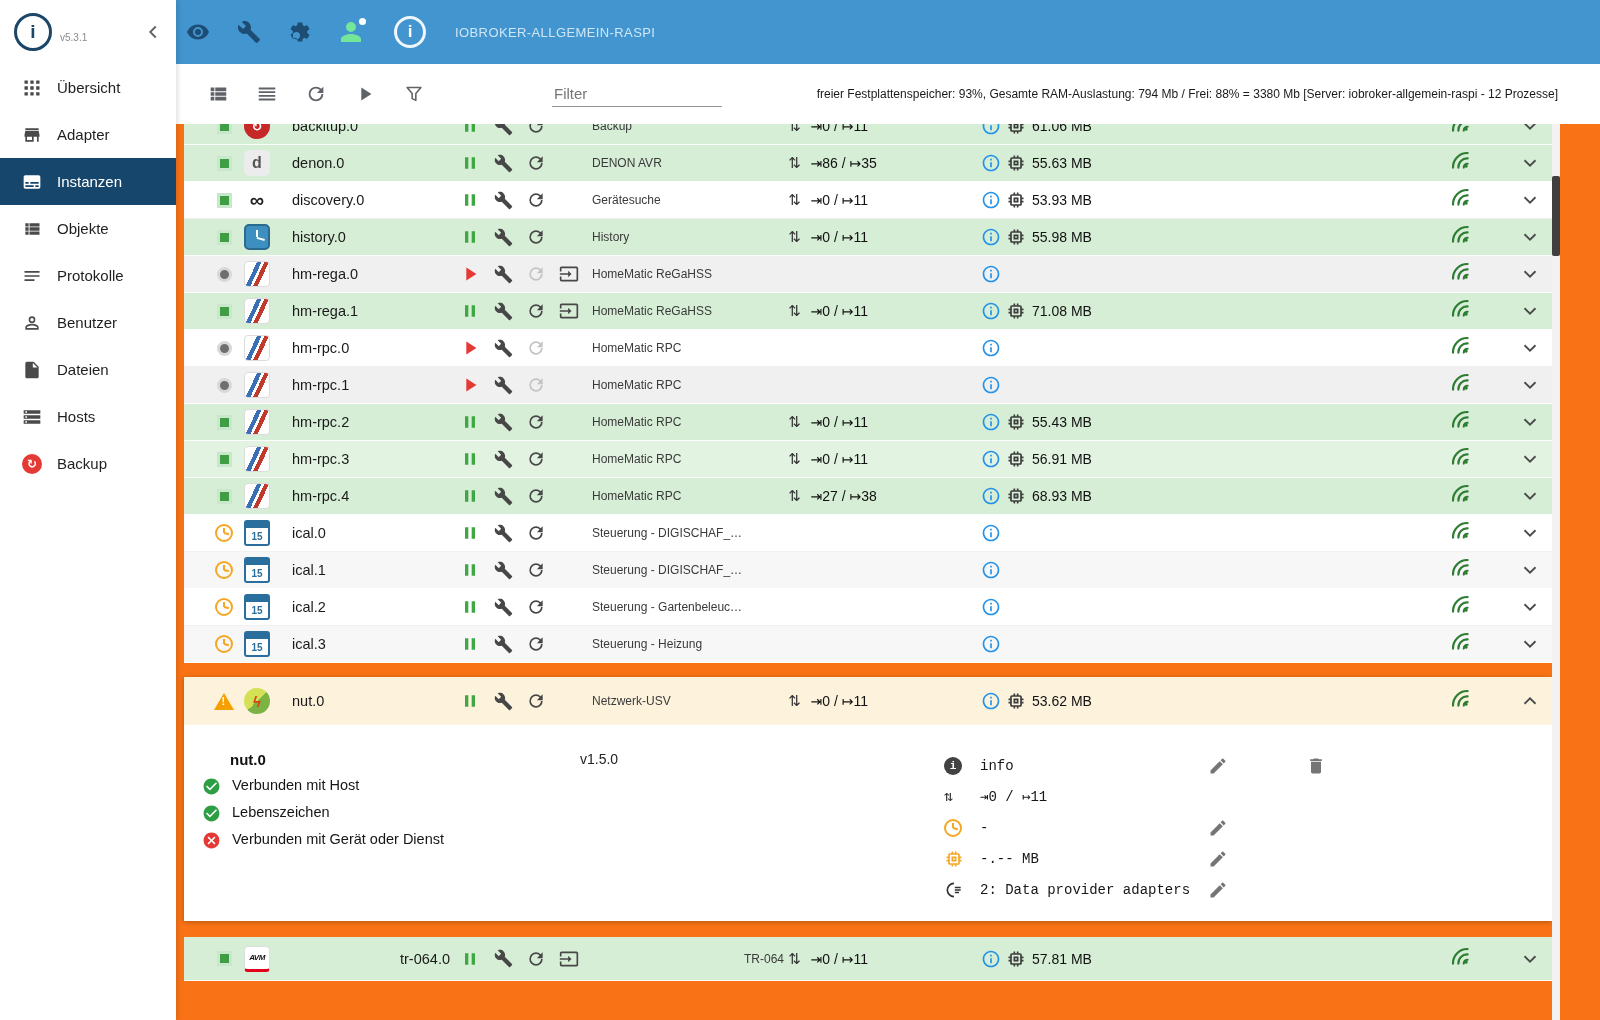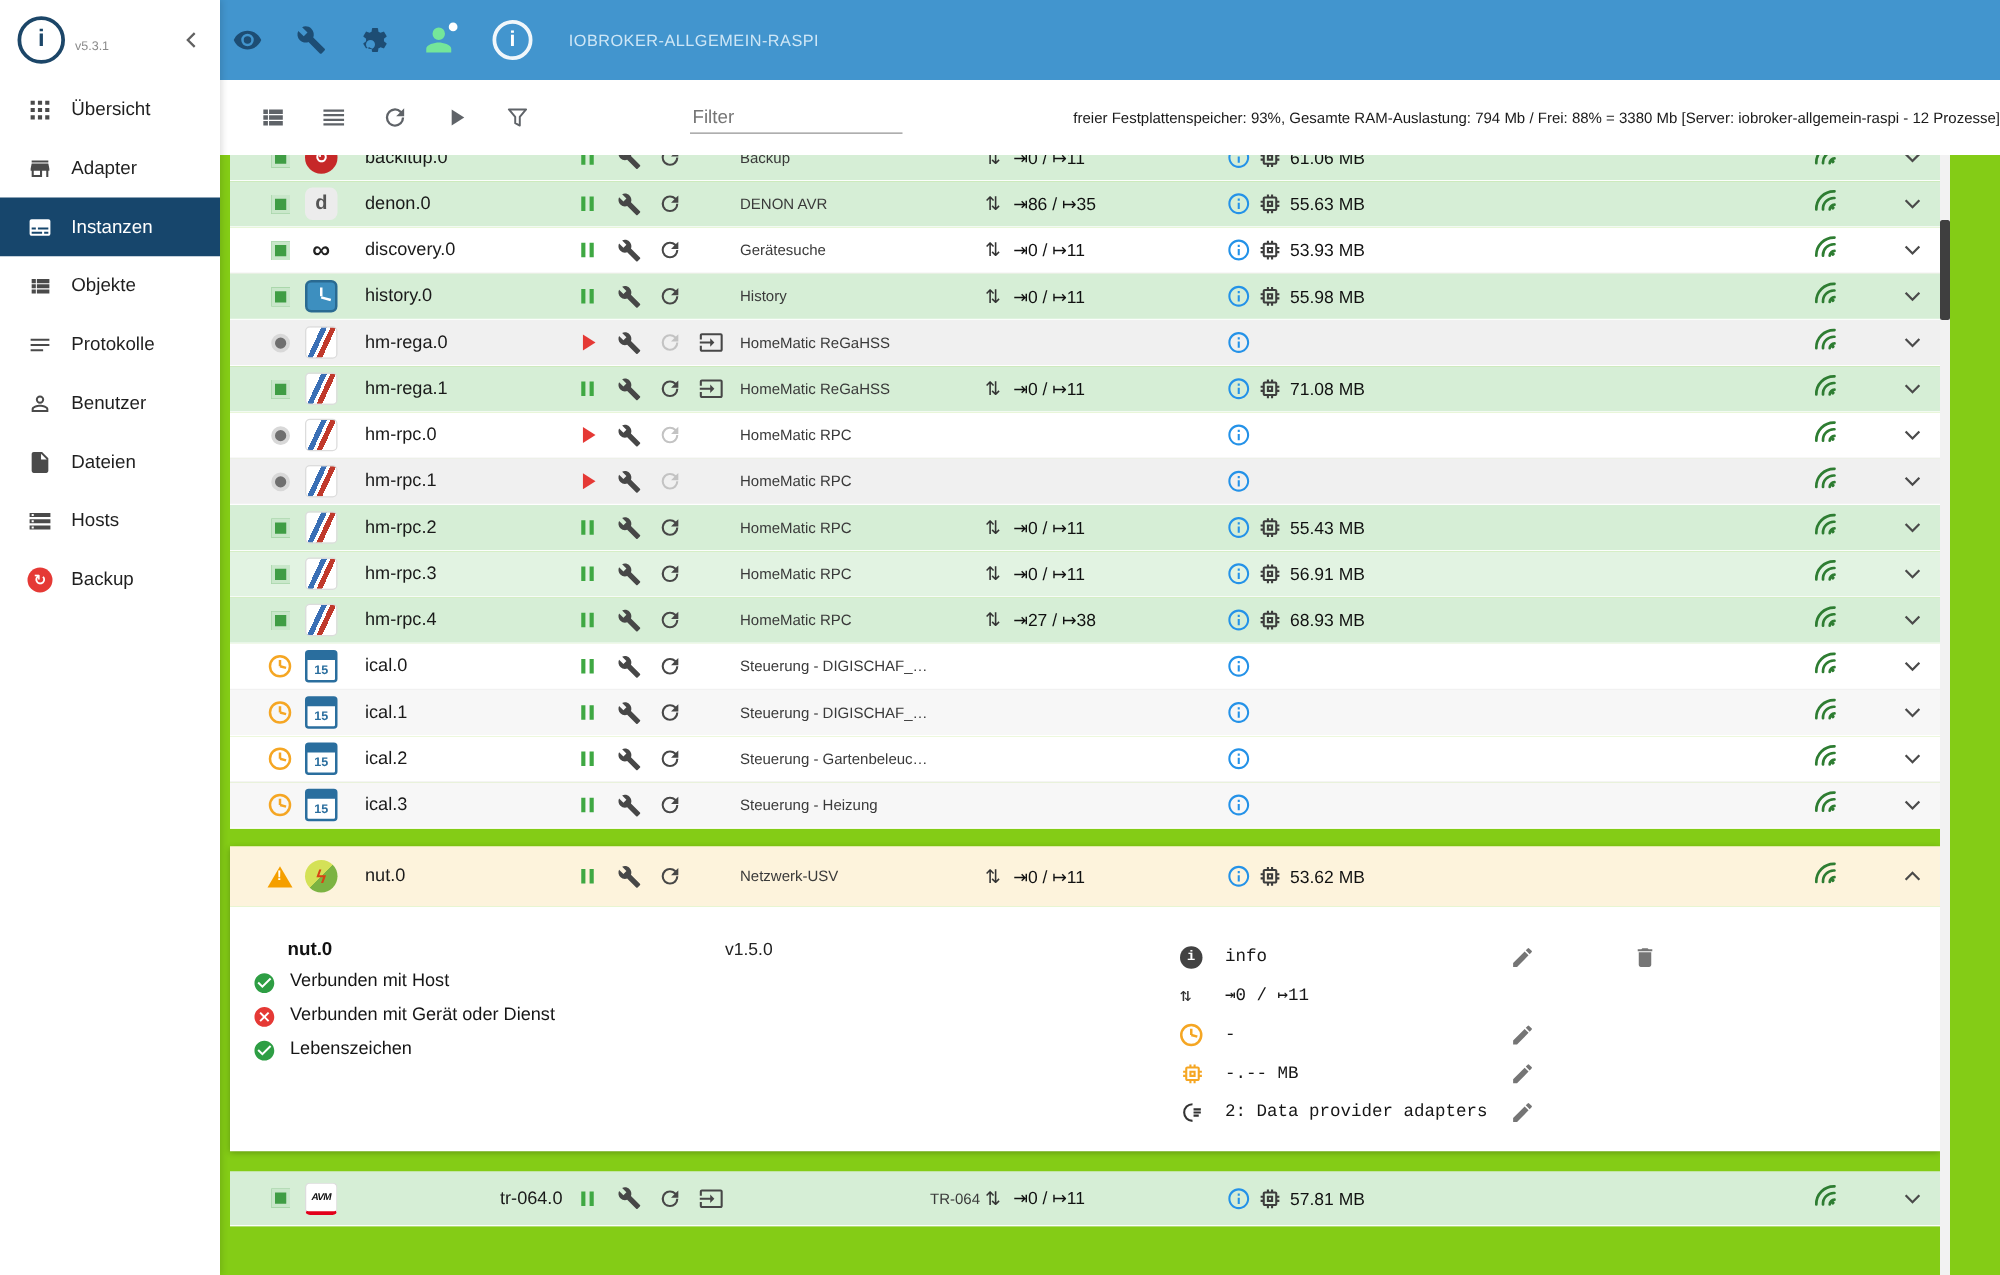--- a/index.html
+++ b/index.html
@@ -43,24 +43,24 @@
 
   .toolbar { height:60px; display:flex; align-items:center; flex:none; background:#fff; }
   .tool-icons { display:flex; align-items:center; gap:25px; margin-left:30px; }
   .tool-btn { background:none; border:0; cursor:pointer; width:24px; height:24px;
     display:flex; align-items:center; justify-content:center; }
   .tool-btn svg { width:22px; height:22px; fill:#5f6368; }
   .filter-wrap { margin-left:126px; }
   .filter-input { width:170px; border:0; border-bottom:1px solid #949494; background:transparent;
     font-size:15px; padding:4px 2px; outline:none; color:#333; font-family:inherit; }
   .filter-input::placeholder { color:#757575; }
-  .host-info { margin-left:auto; font-size:12px; color:#1a1a1a; white-space:nowrap; }
+  .host-info { margin-left:auto; margin-right:42px; font-size:12px; color:#1a1a1a; white-space:nowrap; }
 
   
-  .content { position:relative; flex:1; background:#84cc16; padding:0 48px 0 8px; overflow:hidden; }
+  .content { position:relative; flex:1; background:#f97316; padding:0 48px 0 8px; overflow:hidden; }
   .vscroll { position:absolute; top:0; right:40px; width:8px; height:100%; background:#f2f2f2; }
   .vscroll .thumb { position:absolute; top:52px; left:0; width:8px; height:80px; background:#3f3f3f; border-radius:2px; }
 
   .row { display:flex; align-items:center; height:37px; padding-left:26px;
     border-bottom:1px solid rgba(255,255,255,.9); font-size:14px; }
   .row.clipped { height:21px; overflow:hidden; }
   .row.clipped > * { transform:translateY(-8px); }
 
   .shade-green  { background:#d6eed6; }
   .shade-green2 { background:#e2f3e2; }
@@ -1387,32 +1387,32 @@
               <span class="ck">
                   <svg viewBox="0 0 24 24">
                     <path fill="#2e9e44" d="M12 2C6.48 2 2 6.48 2 12s4.48 10 10 10 10-4.48 10-10S17.52 2 12 2zm-2 15l-5-5 1.41-1.41L10 14.17l7.59-7.59L19 8l-9 9z"></path>
                   </svg>
                 </span>
               <span>Verbunden mit Host</span>
             </div>
             <div class="check">
               <span class="ck">
                   <svg viewBox="0 0 24 24">
+                    <path fill="#2e9e44" d="M12 2C6.48 2 2 6.48 2 12s4.48 10 10 10 10-4.48 10-10S17.52 2 12 2zm-2 15l-5-5 1.41-1.41L10 14.17l7.59-7.59L19 8l-9 9z"></path>
+                  </svg>
+                </span>
+              <span>Lebenszeichen</span>
+            </div>
+            <div class="check">
+              <span class="ck">
+                  <svg viewBox="0 0 24 24">
                     <path fill="#e53935" d="M12 2C6.47 2 2 6.47 2 12s4.47 10 10 10 10-4.47 10-10S17.53 2 12 2zm5 13.59L15.59 17 12 13.41 8.41 17 7 15.59 10.59 12 7 8.41 8.41 7 12 10.59 15.59 7 17 8.41 13.41 12 17 15.59z"></path>
                   </svg>
                 </span>
               <span>Verbunden mit Gerät oder Dienst</span>
-            </div>
-            <div class="check">
-              <span class="ck">
-                  <svg viewBox="0 0 24 24">
-                    <path fill="#2e9e44" d="M12 2C6.48 2 2 6.48 2 12s4.48 10 10 10 10-4.48 10-10S17.52 2 12 2zm-2 15l-5-5 1.41-1.41L10 14.17l7.59-7.59L19 8l-9 9z"></path>
-                  </svg>
-                </span>
-              <span>Lebenszeichen</span>
             </div>
           </div>
           <div class="d-props">
             <div class="prop">
               <span class="p-icon">
                   <span class="p-info"></span>
                 </span>
               <span class="p-val">info</span>
               <button class="p-edit">
                   <svg viewBox="0 0 24 24">

